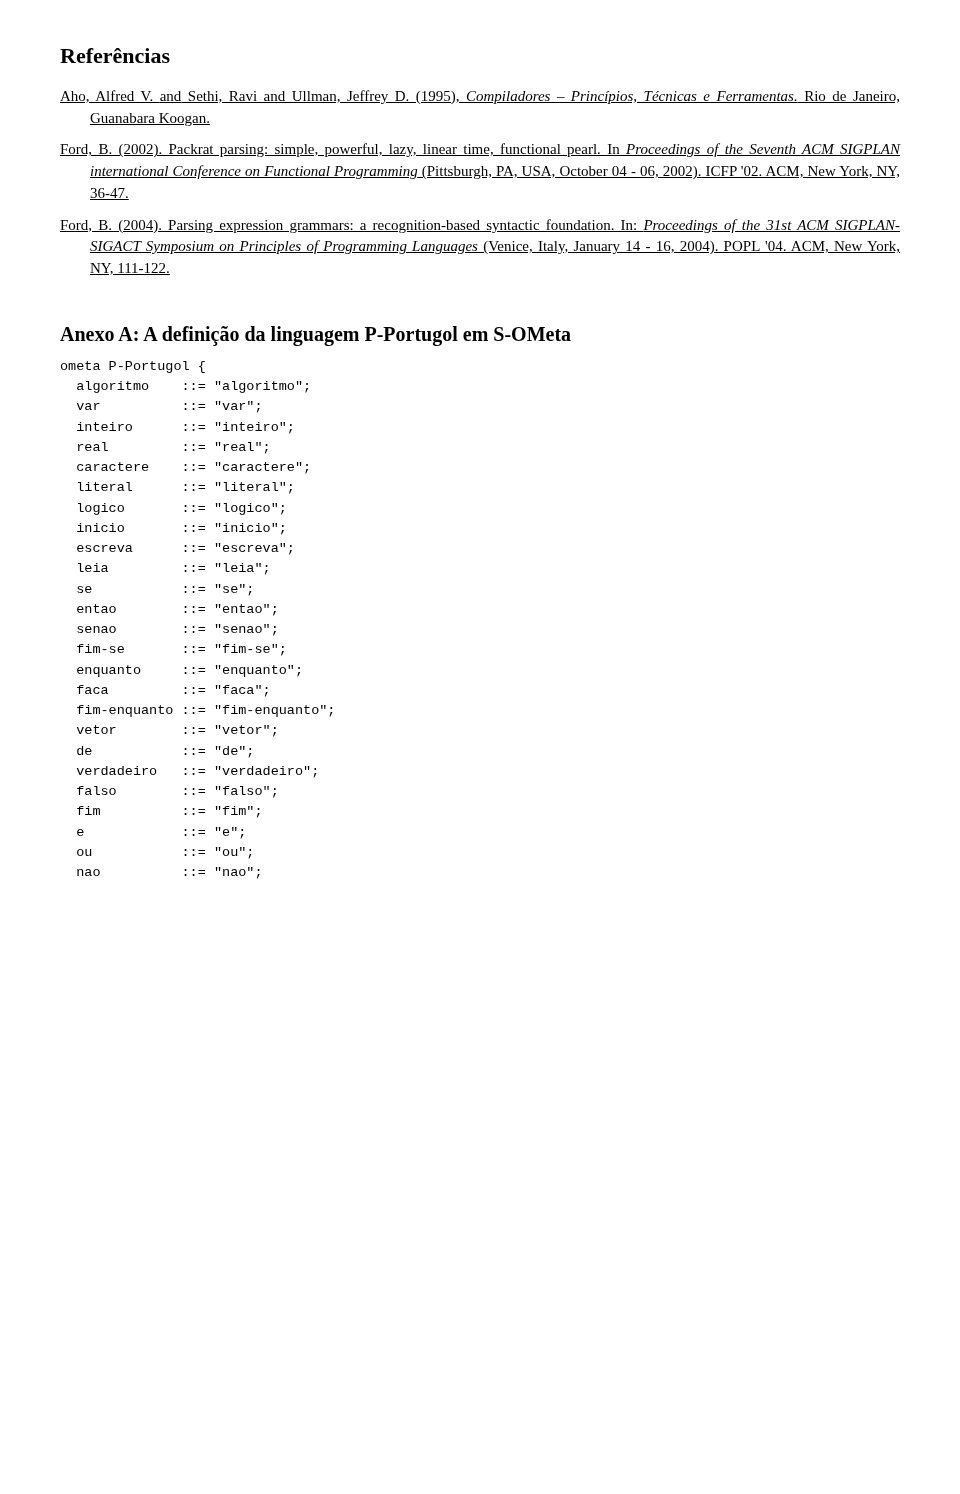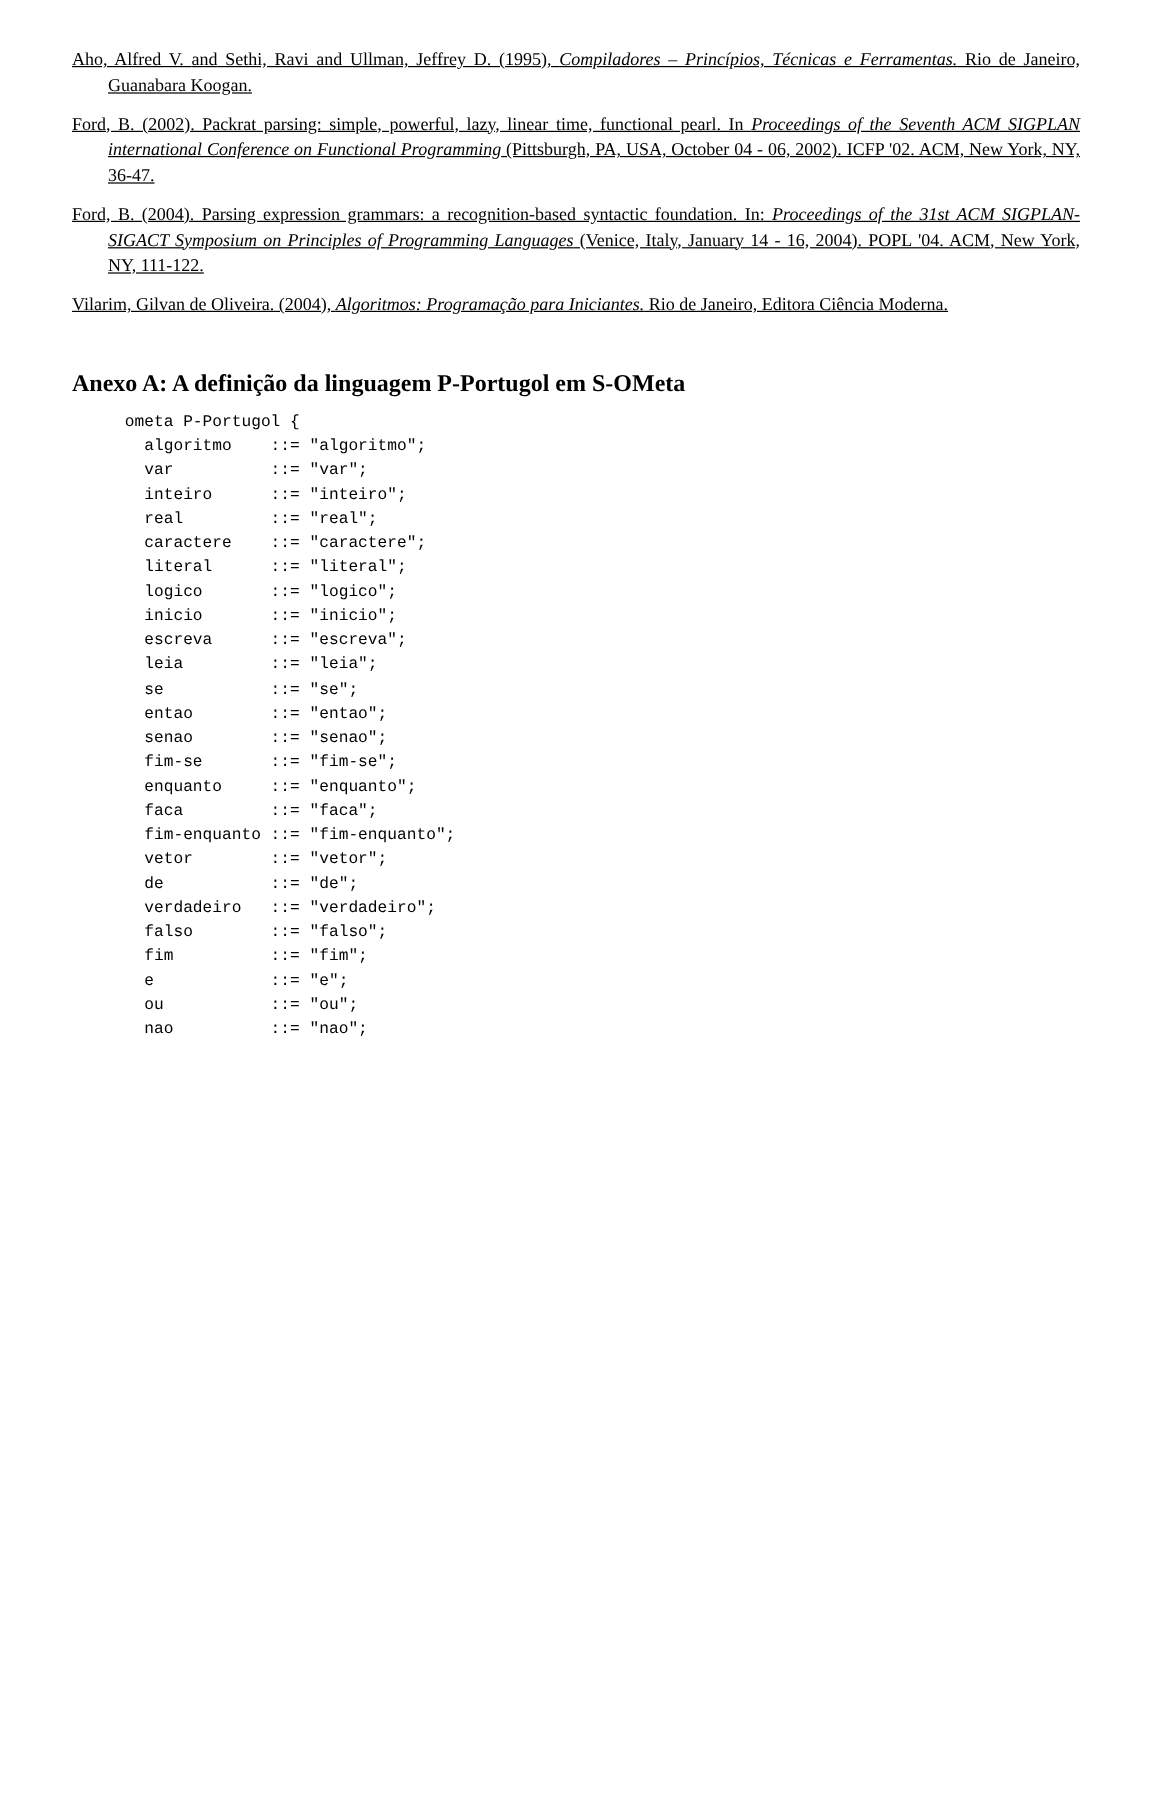--- a/index.html
+++ b/index.html
@@ -37,45 +37,42 @@
       margin-top: 40px;
       margin-bottom: 6px;
     }
     .code-block {
       font-family: "Courier New", Courier, monospace;
       font-size: 13.5px;
       white-space: pre;
       line-height: 1.5;
       margin-top: 8px;
       color: #000;
-      margin-left: 44px;
     }
   </style>
 </head>
 <body>
 
 <div>
+  <h1 class="references-title">Referências</h1>
 
   <p class="reference-block">
     Aho, Alfred V. <span>and</span> Sethi, Ravi and Ullman, Jeffrey D. (1995), <em>Compiladores – Princípios, Técnicas e Ferramentas.</em> Rio de Janeiro, Guanabara Koogan.
   </p>
 
   <p class="reference-block">
     Ford, B. (2002). Packrat parsing: simple, powerful, lazy, linear time, functional pearl. In <em>Proceedings of the Seventh ACM SIGPLAN international Conference on Functional Programming</em> (Pittsburgh, PA, USA, October 04 - 06, 2002). ICFP '02. ACM, New York, NY, 36-47.
   </p>
 
   <p class="reference-block">
     Ford, B. (2004). Parsing expression grammars: a recognition-based syntactic foundation. In: <em>Proceedings of the 31st ACM SIGPLAN-SIGACT Symposium on Principles of Programming Languages</em> (Venice, Italy, January 14 - 16, 2004). POPL '04. ACM, New York, NY, 111-122.
   </p>
 
 
 
-  <p class="reference-block">
-    Vilarim, Gilvan de Oliveira. (2004), <em>Algoritmos: Programação para Iniciantes.</em> Rio de Janeiro, Editora Ciência Moderna.
-  </p>
 
 </div>
 
 <div>
   <h2 class="section-title">Anexo A: A definição da linguagem P-Portugol em S-OMeta</h2>
 
   <div class="code-block">ometa P-Portugol {
   algoritmo    ::= "algoritmo";
   var          ::= "var";
   inteiro      ::= "inteiro";

